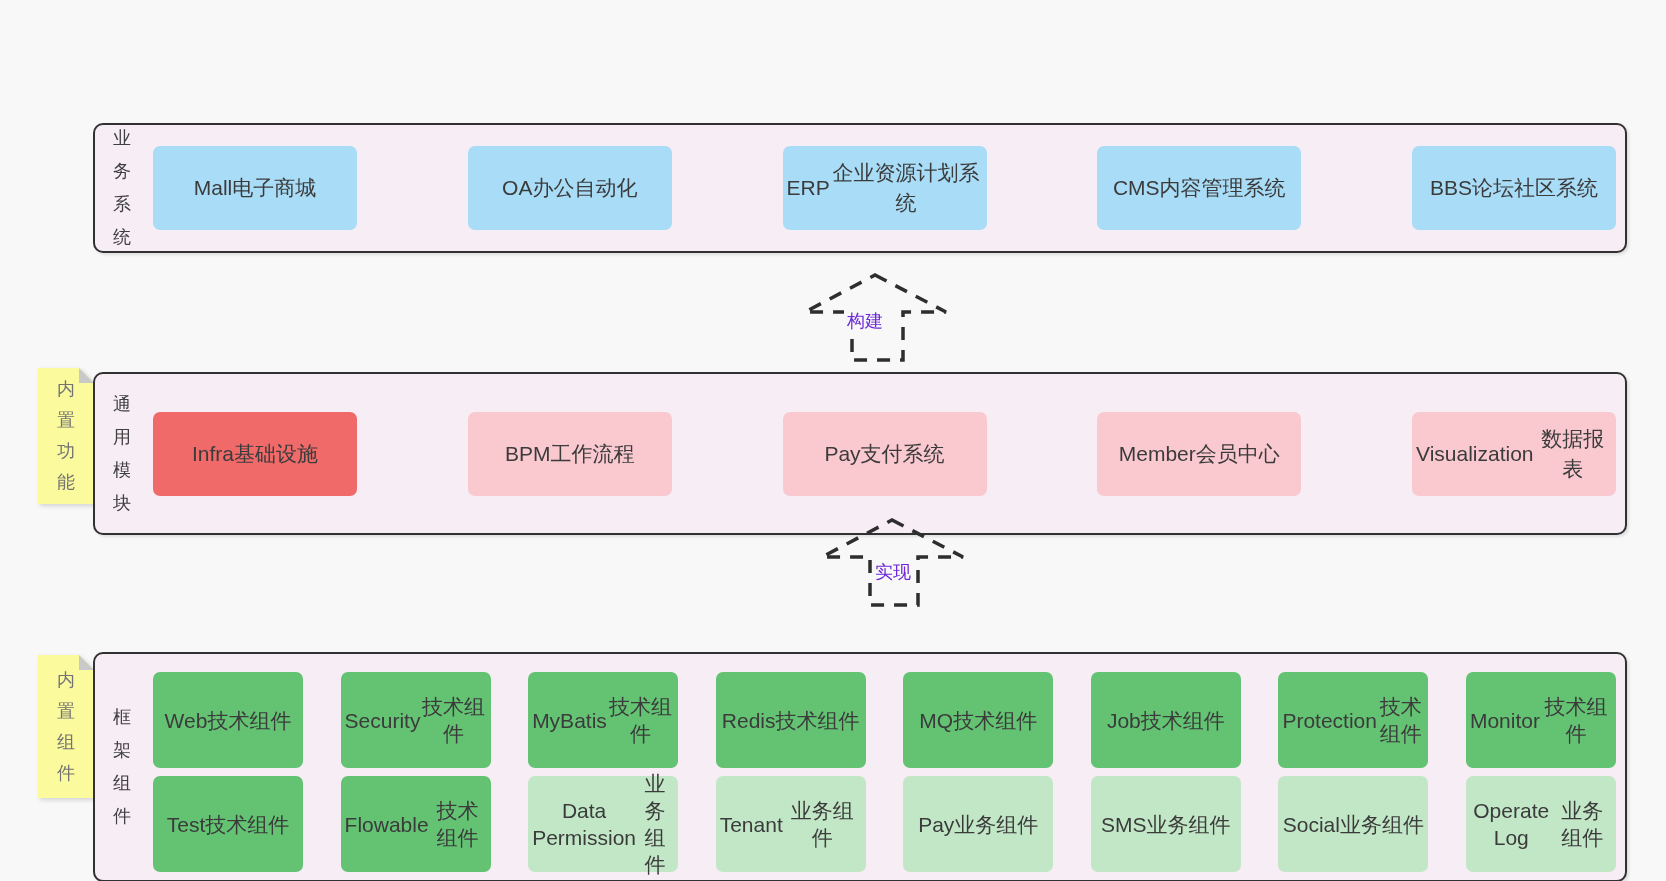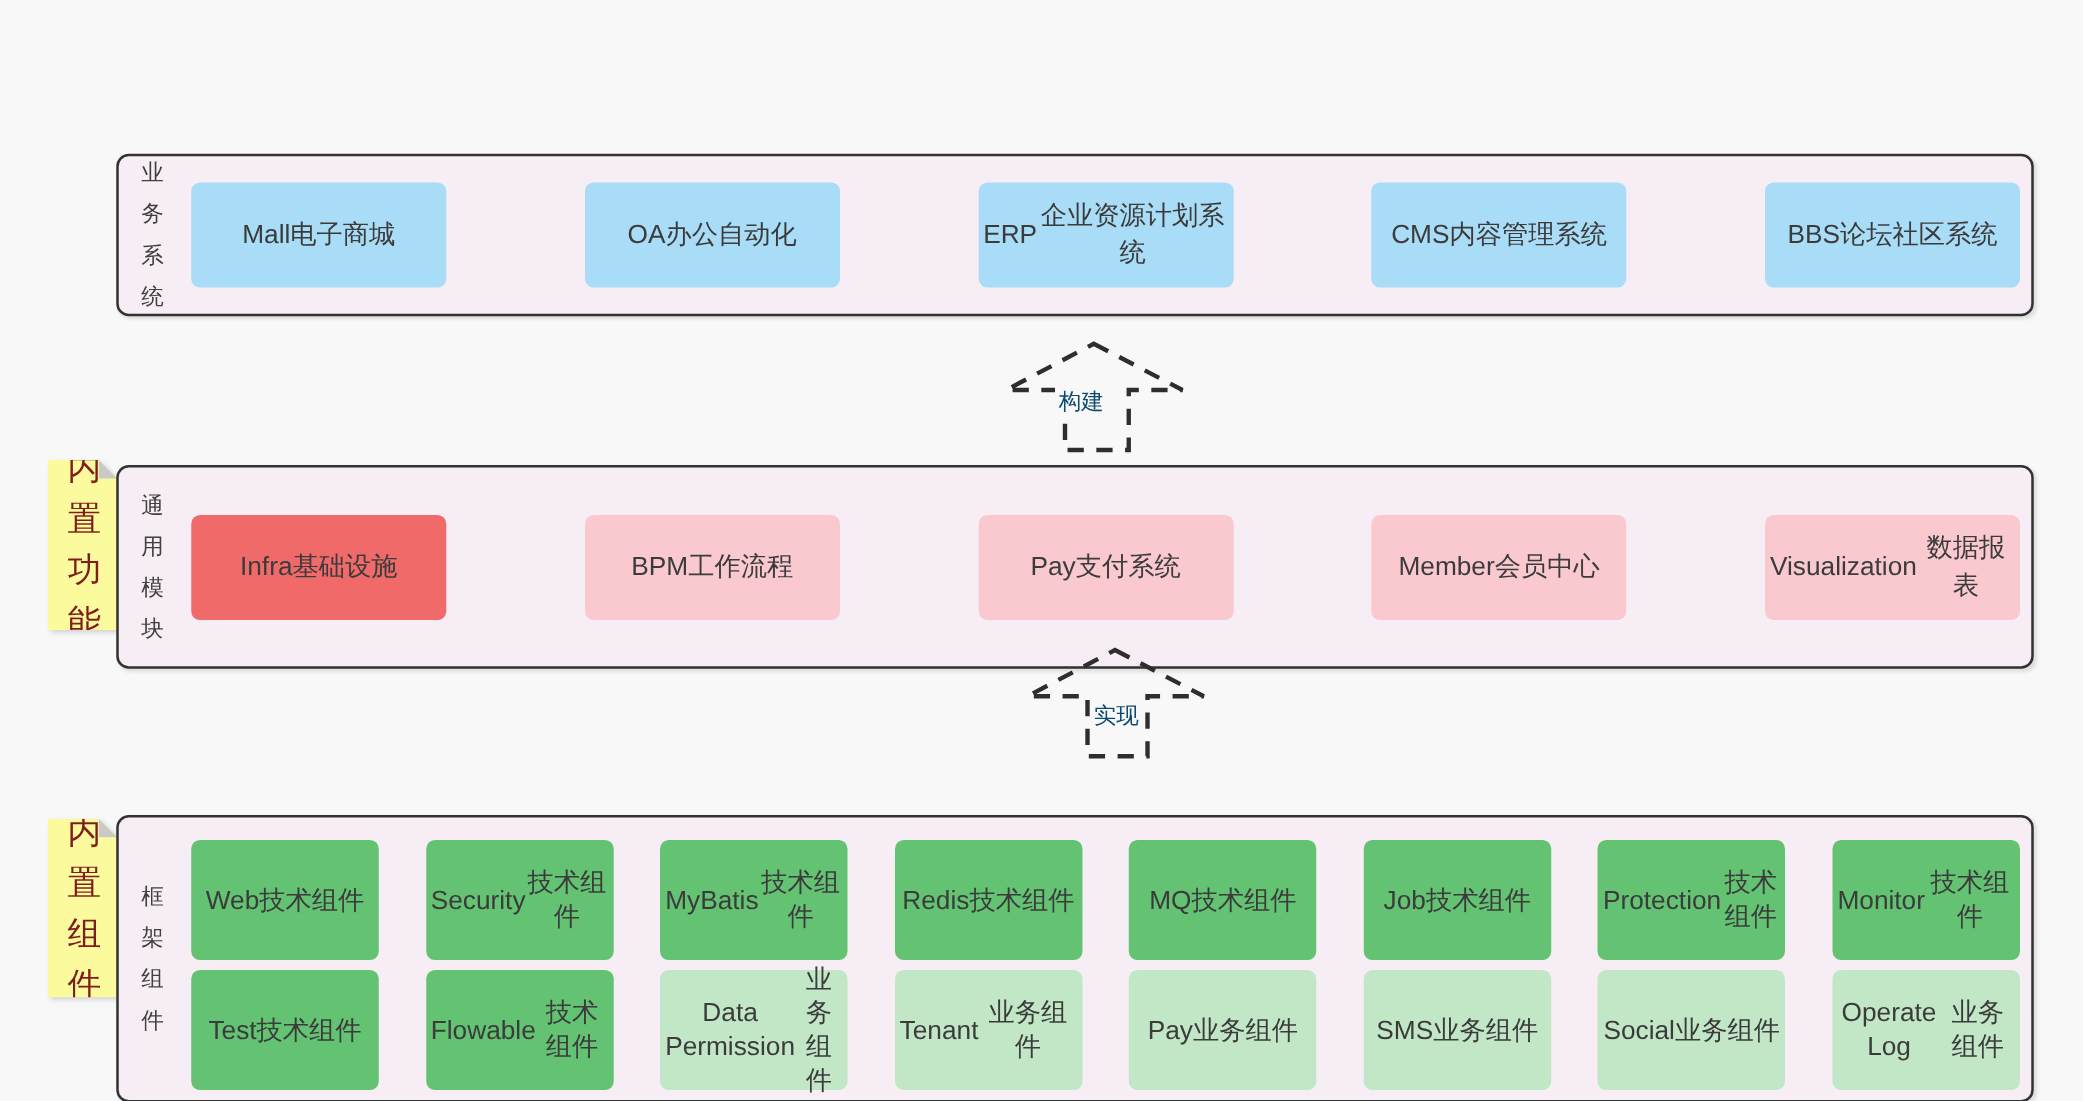--- a/index.html
+++ b/index.html
@@ -38,31 +38,31 @@
   .red{background:var(--c-red)}
   .pink{background:var(--c-pink)}
   .g-dark{background:var(--c-greenDark)}
   .g-light{background:var(--c-greenLight)}
 
   .note{position:absolute;left:38px;width:56px;z-index:1;filter:drop-shadow(2px 2px 2px rgba(0,0,0,0.15))}
   .note-1{top:368px;height:136px}
   .note-2{top:655px;height:143px}
   .note-body{position:absolute;inset:0;background:var(--c-noteYellow);
     clip-path:polygon(0 0,calc(100% - 15px) 0,100% 15px,100% 100%,0 100%);
-    display:flex;align-items:center;justify-content:center;font-size:27px;line-height:41px;color:#7f1d1d;text-align:center}
+    display:flex;align-items:center;justify-content:center;font-size:18px;line-height:31px;color:#737373;text-align:center}
   .note-body span{display:block;width:24px;word-break:break-all}
   .note-fold{position:absolute;top:0;right:0;width:15px;height:15px;background:var(--c-noteFold);
     clip-path:polygon(0 0,100% 100%,0 100%)}
 
   .arrow{position:absolute;width:200px;height:96px;z-index:3}
   .arrow-1{left:760px;top:268px}
   .arrow-2{left:780px;top:512px}
   .arrow svg{display:block;width:100%;height:100%}
   .arrow path{fill:none;stroke:#2e2e2e;stroke-width:3.5;stroke-dasharray:13 10}
-  .arrow-label{position:absolute;background:var(--c-pageBg);font-size:18px;color:#0c4a6e;
+  .arrow-label{position:absolute;background:var(--c-pageBg);font-size:18px;color:#6d28d9;
     padding:1px 3px;white-space:nowrap}
   .arrow-1 .arrow-label{left:84px;top:40px}
   .arrow-2 .arrow-label{left:92px;top:47px}
 </style>
 </head>
 <body>
 
 <div class="canvas">
 
   <section class="panel panel-business">

